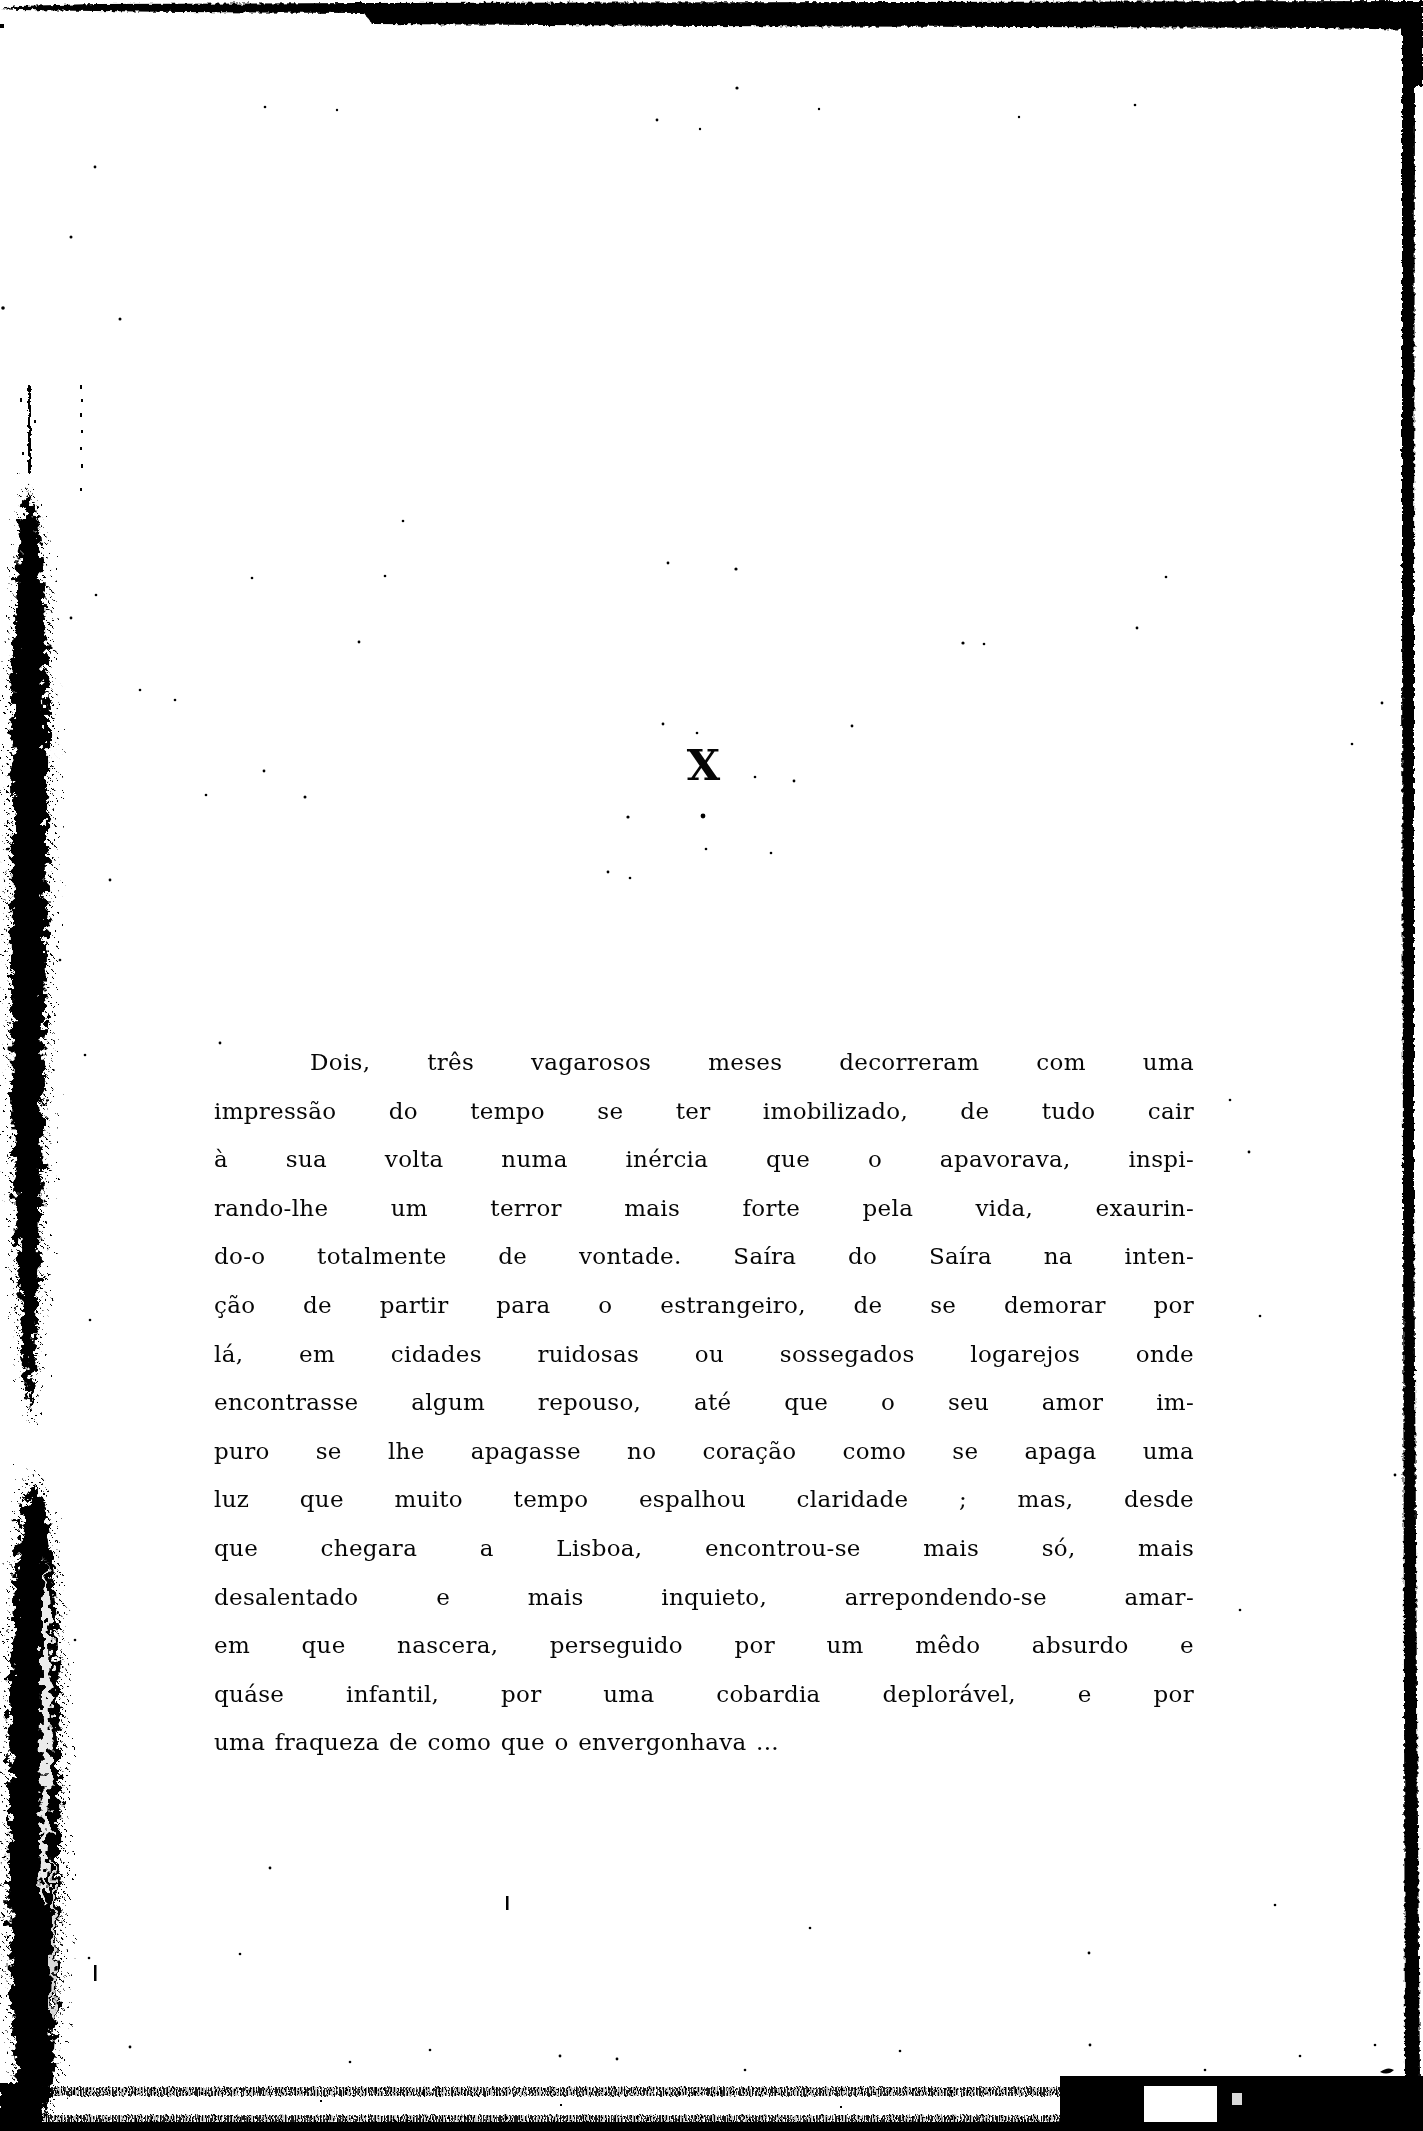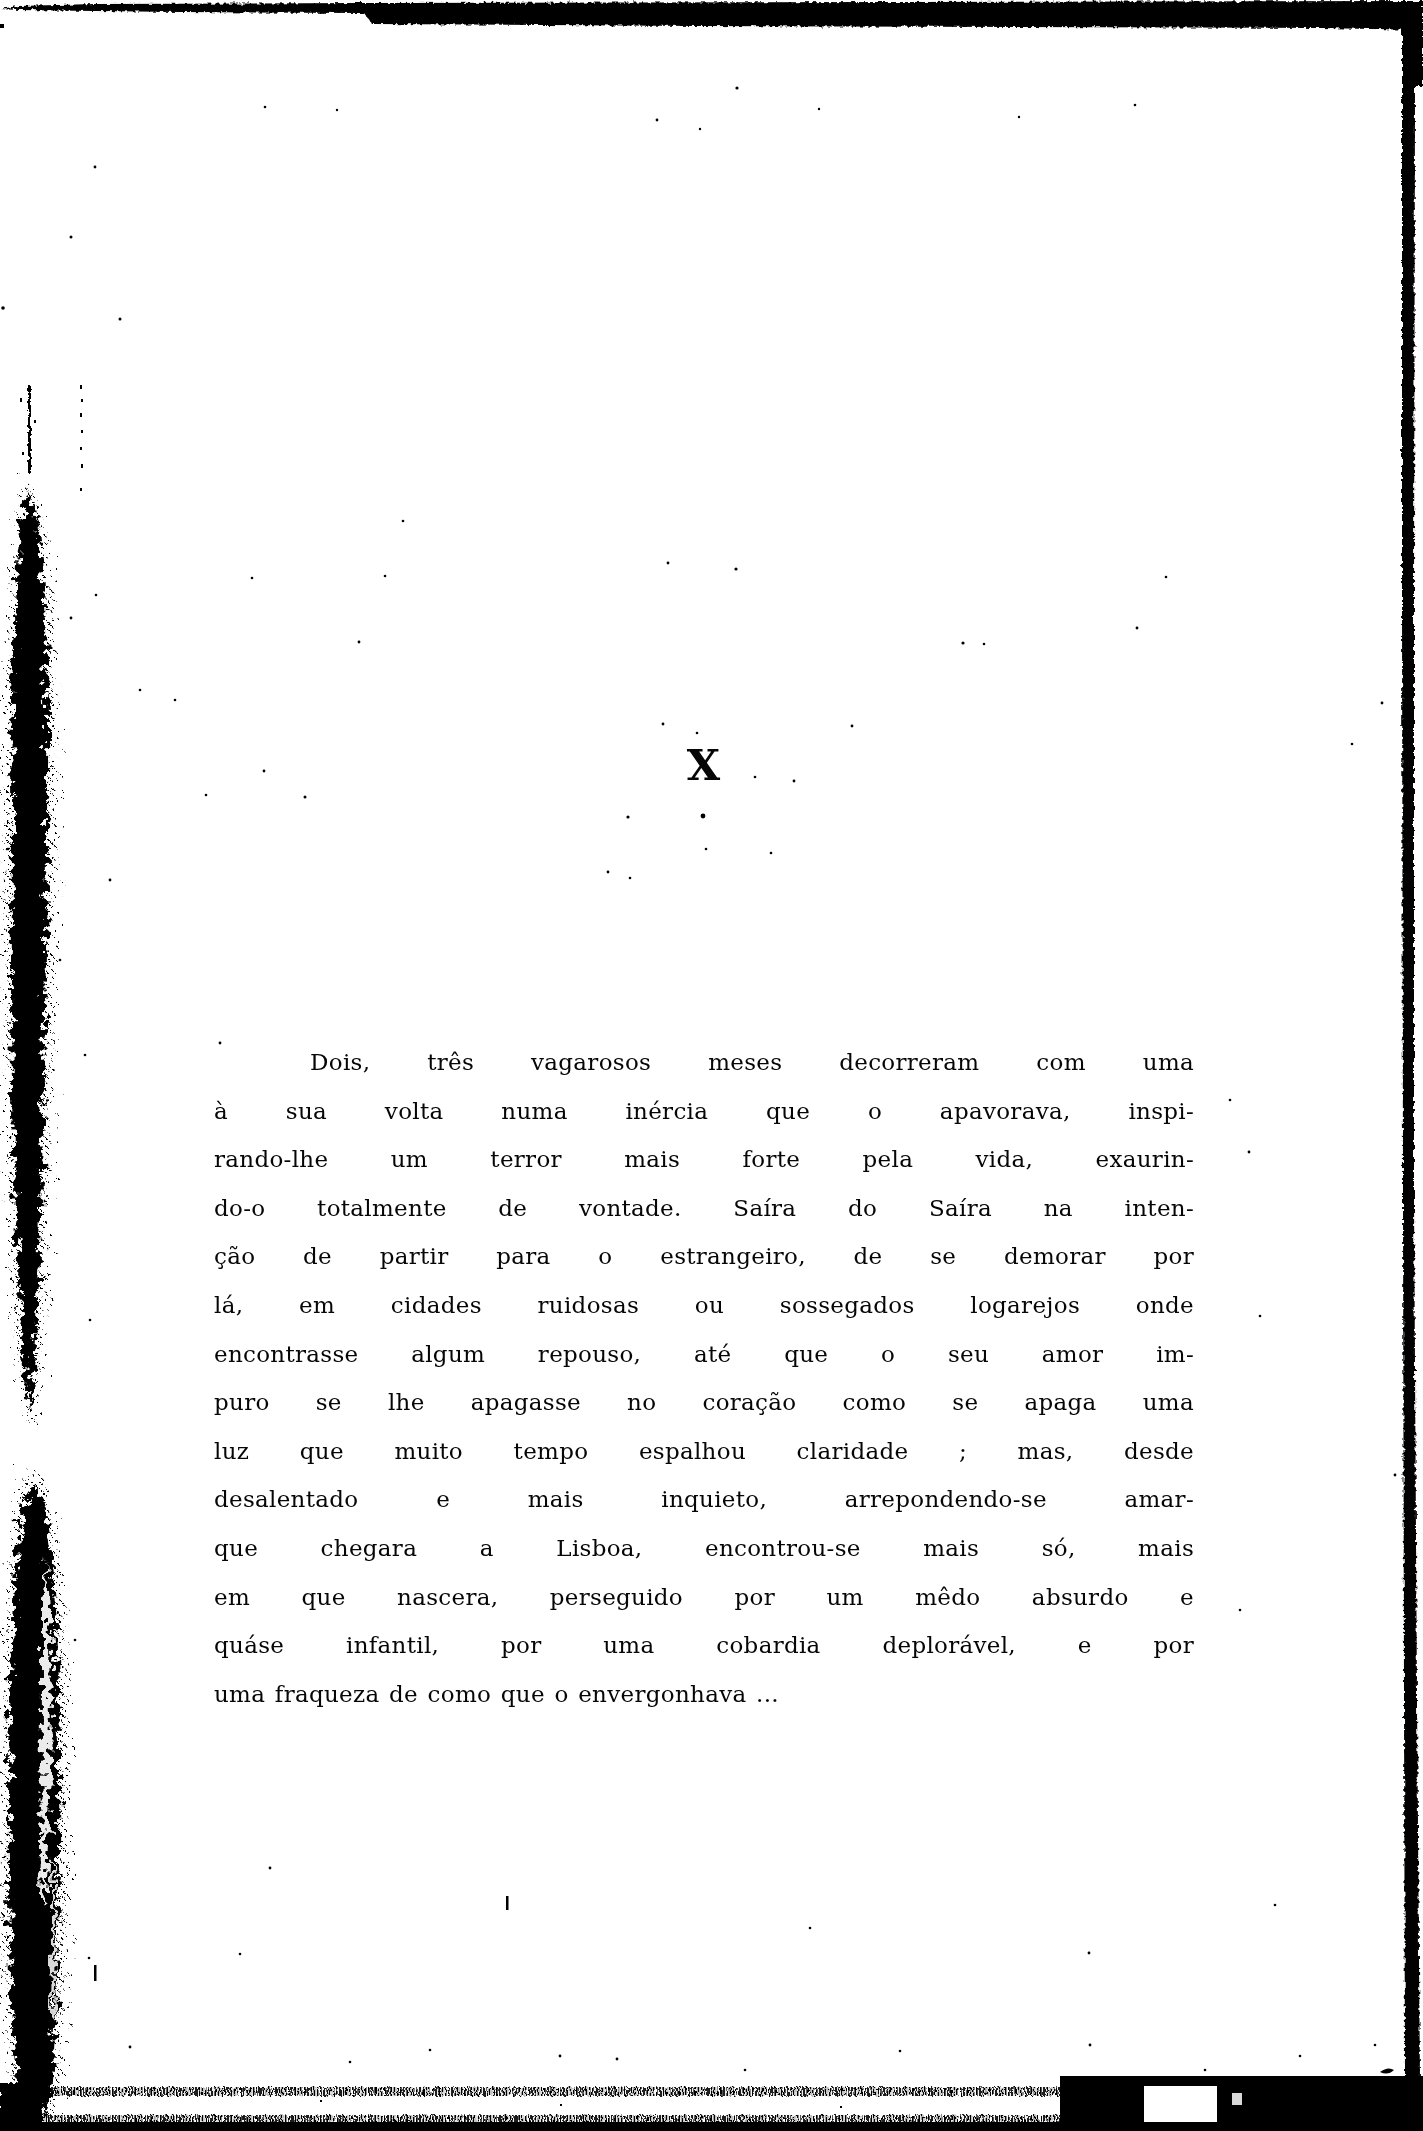--- a/index.html
+++ b/index.html
@@ -203,28 +203,29 @@
       <circle cx="617" cy="2059" r="1.4"></circle>
         <circle cx="1205" cy="2070" r="1.3"></circle>
       <circle cx="1300" cy="2056" r="1.3"></circle>
     </g>
   </svg>
 
   <div class="chapter-heading">X</div>
 
   <div class="text-block">
     <div class="tline">Dois, três vagarosos meses decorreram com uma</div>
+    <div class="tline">impressão do tempo se ter imobilizado, de tudo cair</div>
     <div class="tline">à sua volta numa inércia que o apavorava, inspi-</div>
     <div class="tline">rando-lhe um terror mais forte pela vida, exaurin-</div>
     <div class="tline">do-o totalmente de vontade. Saíra do Saíra na inten-</div>
     <div class="tline">ção de partir para o estrangeiro, de se demorar por</div>
     <div class="tline">lá, em cidades ruidosas ou sossegados logarejos onde</div>
     <div class="tline">encontrasse algum repouso, até que o seu amor im-</div>
     <div class="tline">puro se lhe apagasse no coração como se apaga uma</div>
     <div class="tline">luz que muito tempo espalhou claridade ; mas, desde</div>
+    <div class="tline">que chegara a Lisboa, encontrou-se mais só, mais</div>
     <div class="tline">desalentado e mais inquieto, arrepondendo-se amar-</div>
-    <div class="tline">que chegara a Lisboa, encontrou-se mais só, mais</div>
     <div class="tline">em que nascera, perseguido por um mêdo absurdo e</div>
     <div class="tline">quáse infantil, por uma cobardia deplorável, e por</div>
     <div class="tline">uma fraqueza de como que o envergonhava ...</div>
   </div>
 
 </div>
 
 </body></html>

